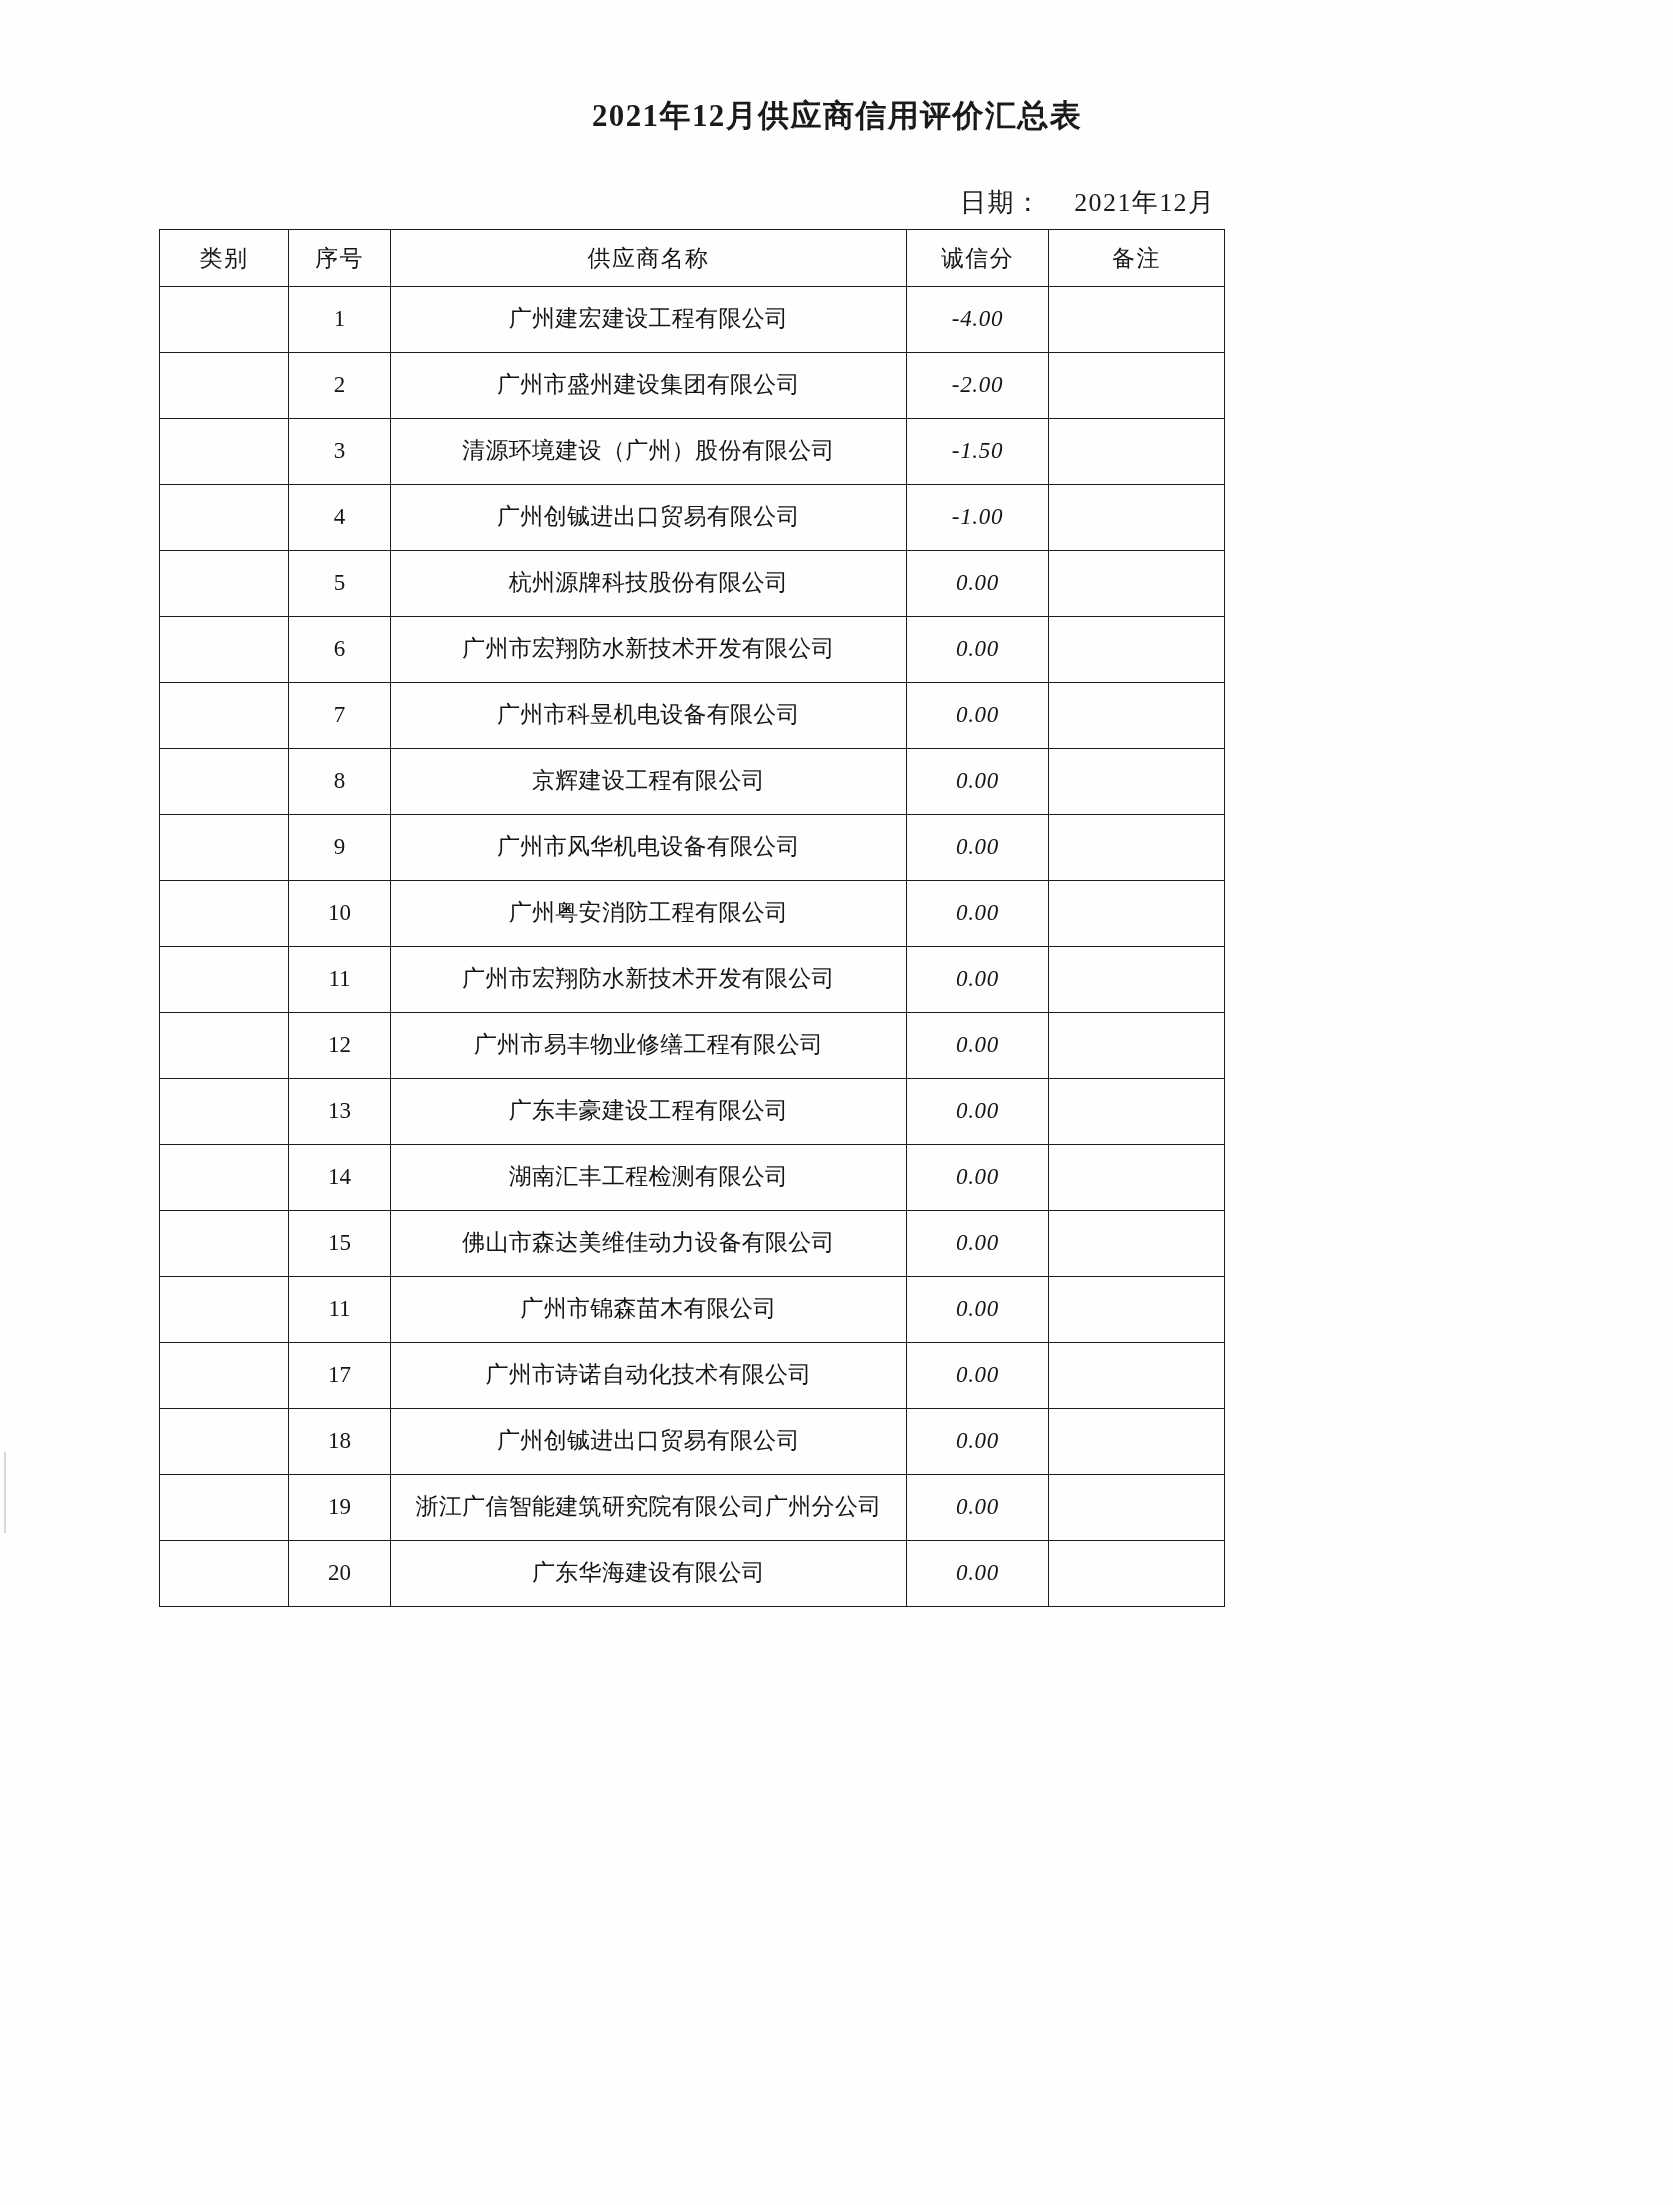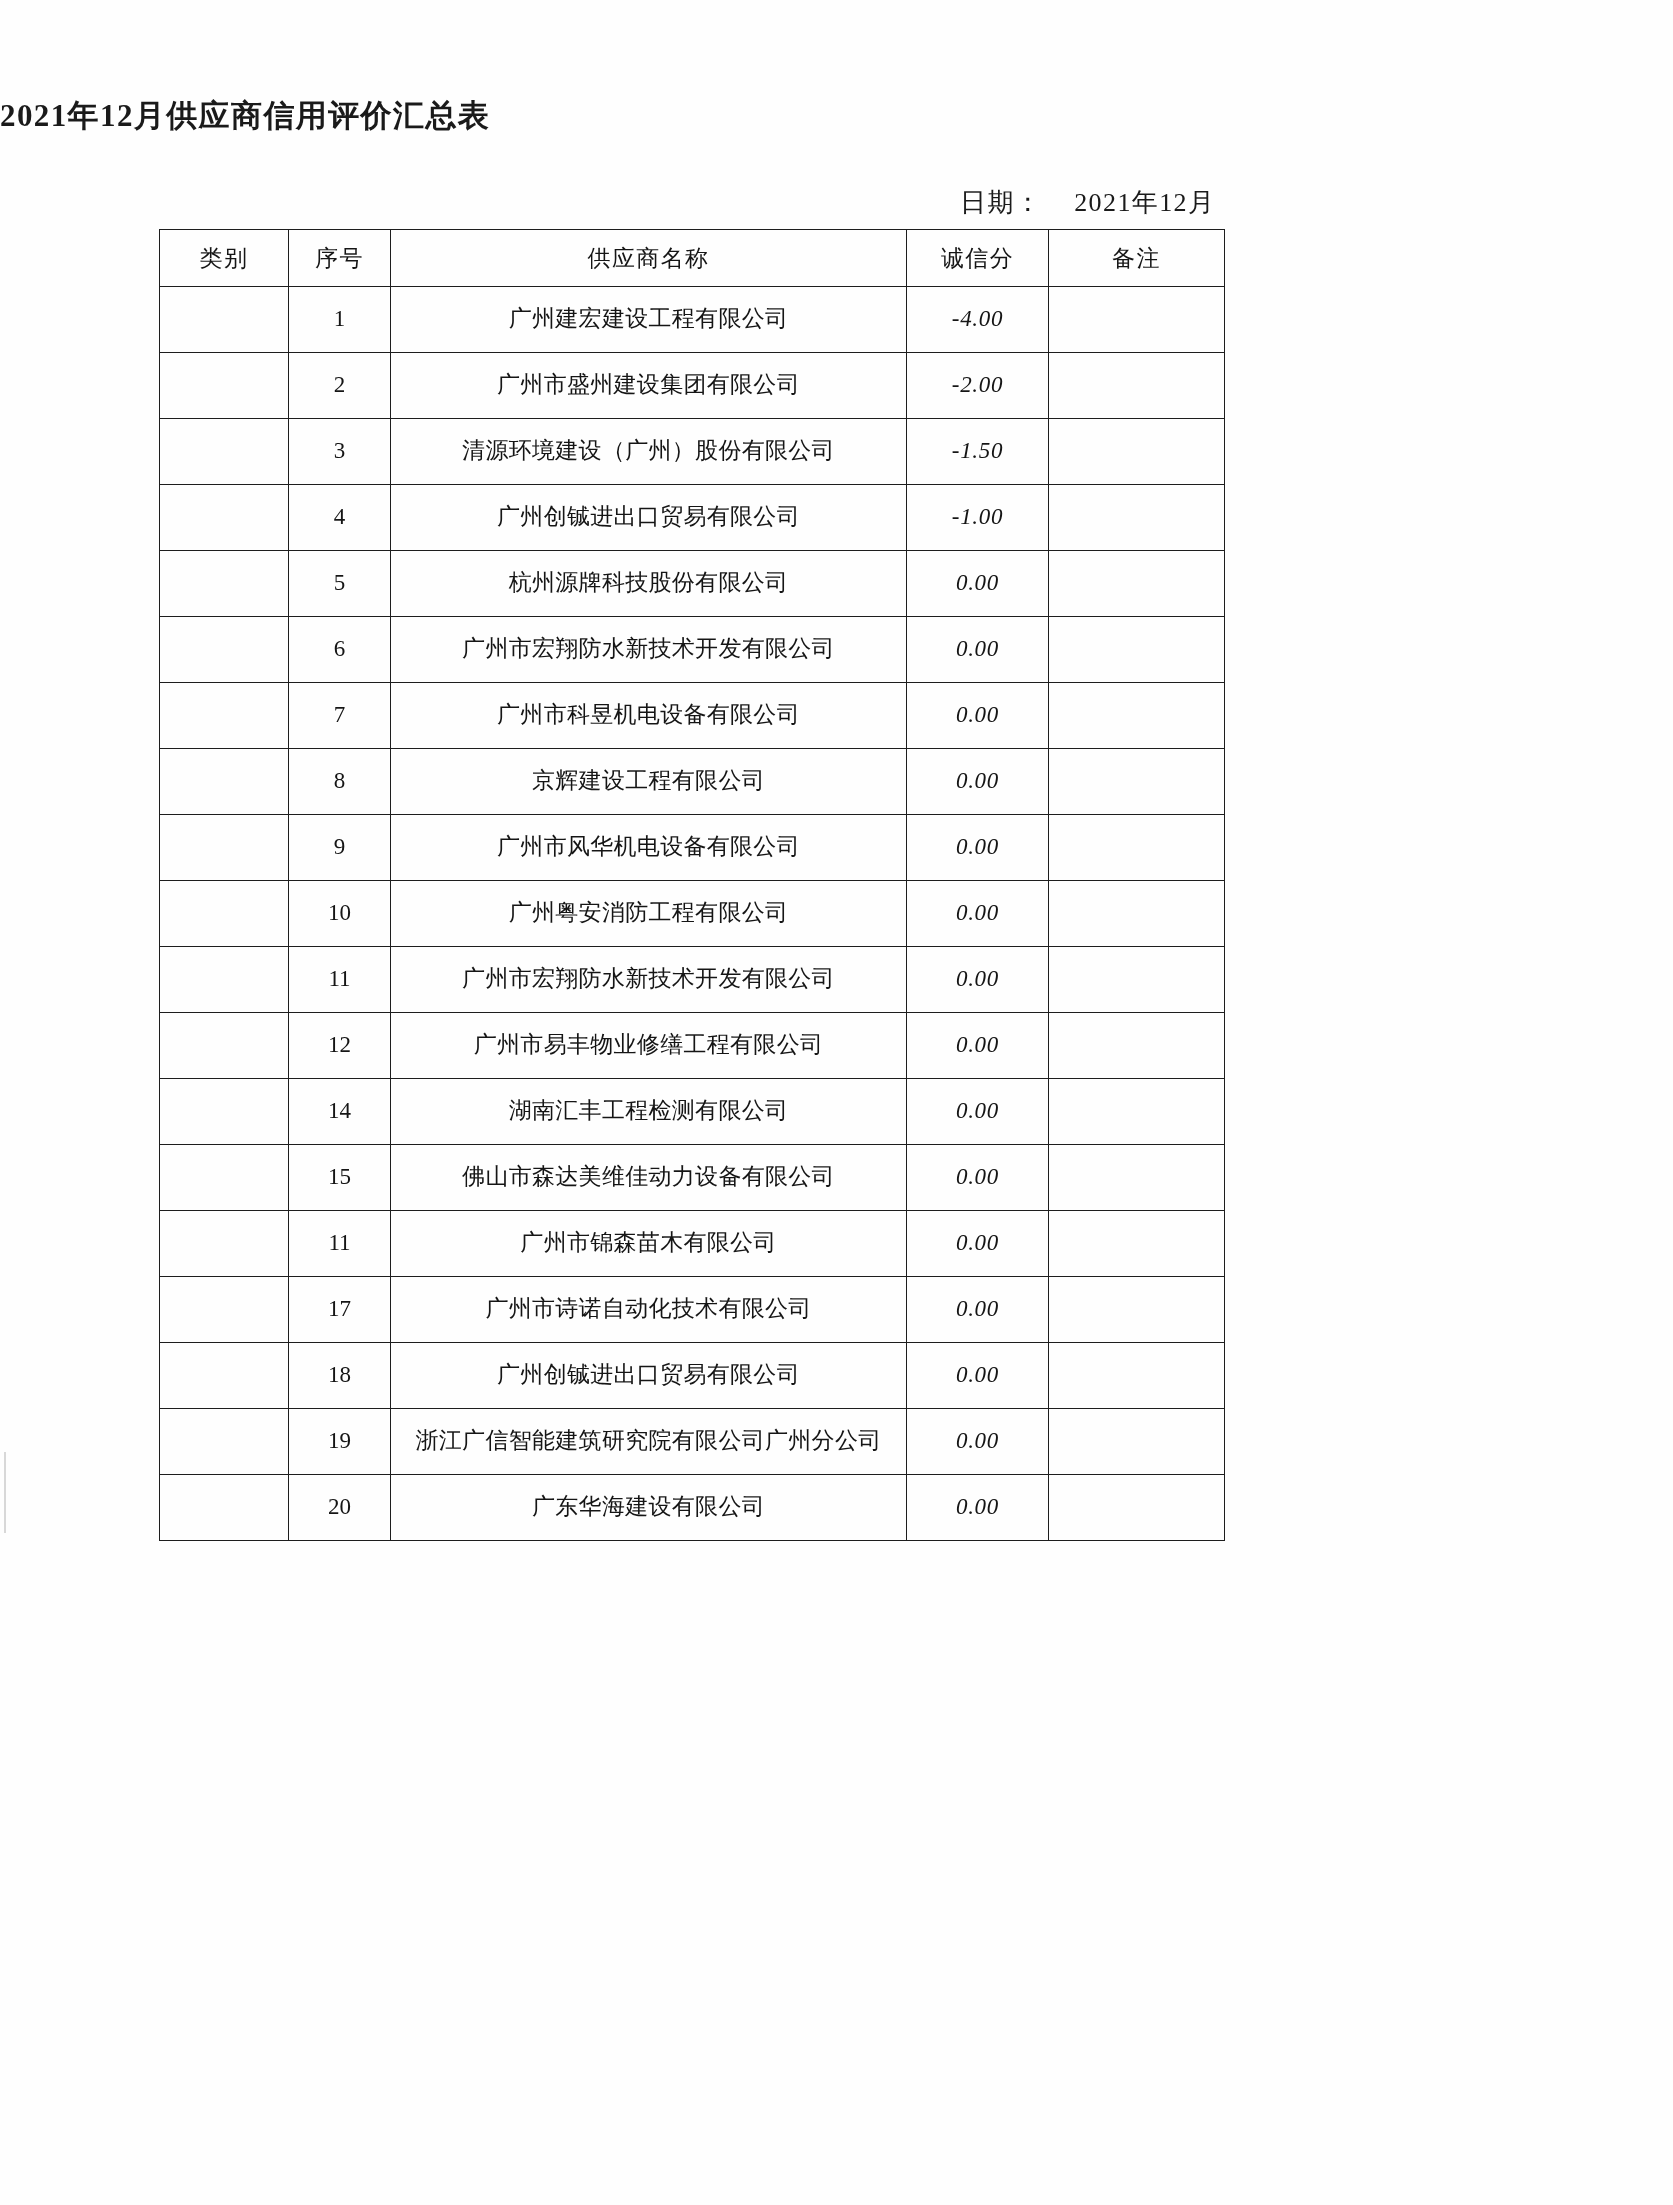--- a/index.html
+++ b/index.html
@@ -21,21 +21,21 @@
     left: 0;
     width: 1674px;
     height: 2205px;
     background: #fefefe;
   }
   .doc-title {
     position: absolute;
     top: 95px;
     left: 0;
     width: 1674px;
-    text-align: left;
+    text-align: center;
     font-size: 31px;
     letter-spacing: 1.4px;
     font-weight: 600;
     font-family: "Liberation Serif", serif;
     color: #1a1a1a;
   }
   .date-line {
     position: absolute;
     top: 185px;
     left: 960px;
@@ -212,20 +212,27 @@
         </tr>
         <tr>
           <td class="cat-cell"></td>
           <td class="index-cell">12</td>
           <td class="name-cell">广州市易丰物业修缮工程有限公司</td>
           <td class="score-cell">0.00</td>
           <td class="note-cell"></td>
         </tr>
         <tr>
           <td class="cat-cell"></td>
+          <td class="index-cell">13</td>
+          <td class="name-cell">广东丰豪建设工程有限公司</td>
+          <td class="score-cell">0.00</td>
+          <td class="note-cell"></td>
+        </tr>
+        <tr>
+          <td class="cat-cell"></td>
           <td class="index-cell">14</td>
           <td class="name-cell">湖南汇丰工程检测有限公司</td>
           <td class="score-cell">0.00</td>
           <td class="note-cell"></td>
         </tr>
         <tr>
           <td class="cat-cell"></td>
           <td class="index-cell">15</td>
           <td class="name-cell">佛山市森达美维佳动力设备有限公司</td>
           <td class="score-cell">0.00</td>

